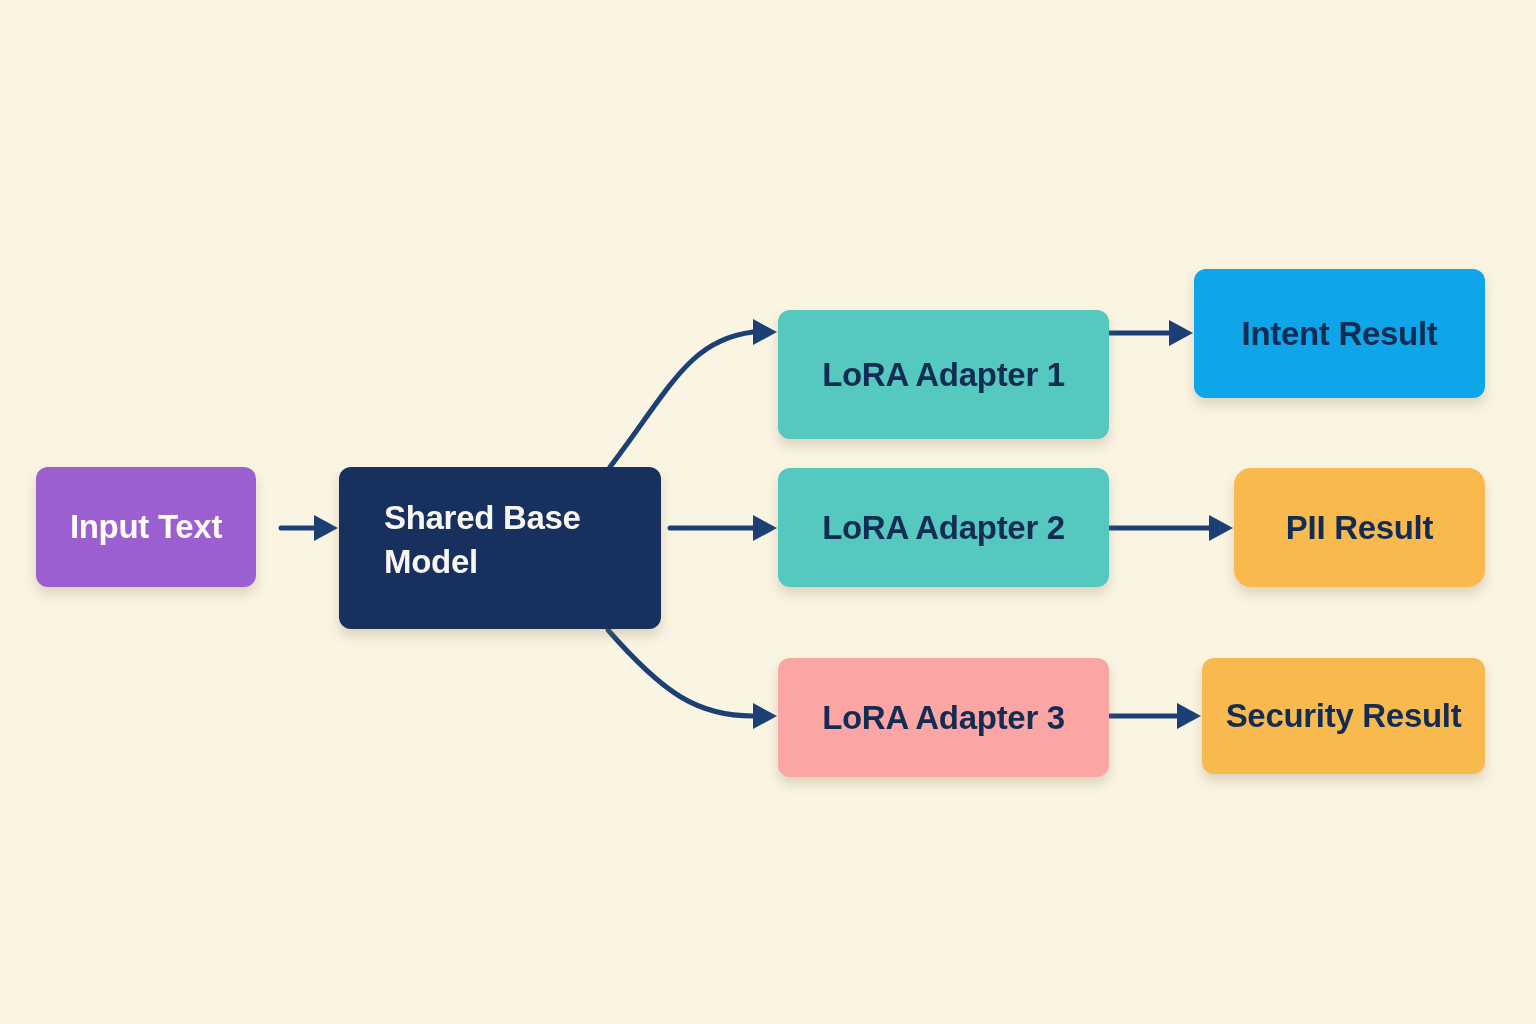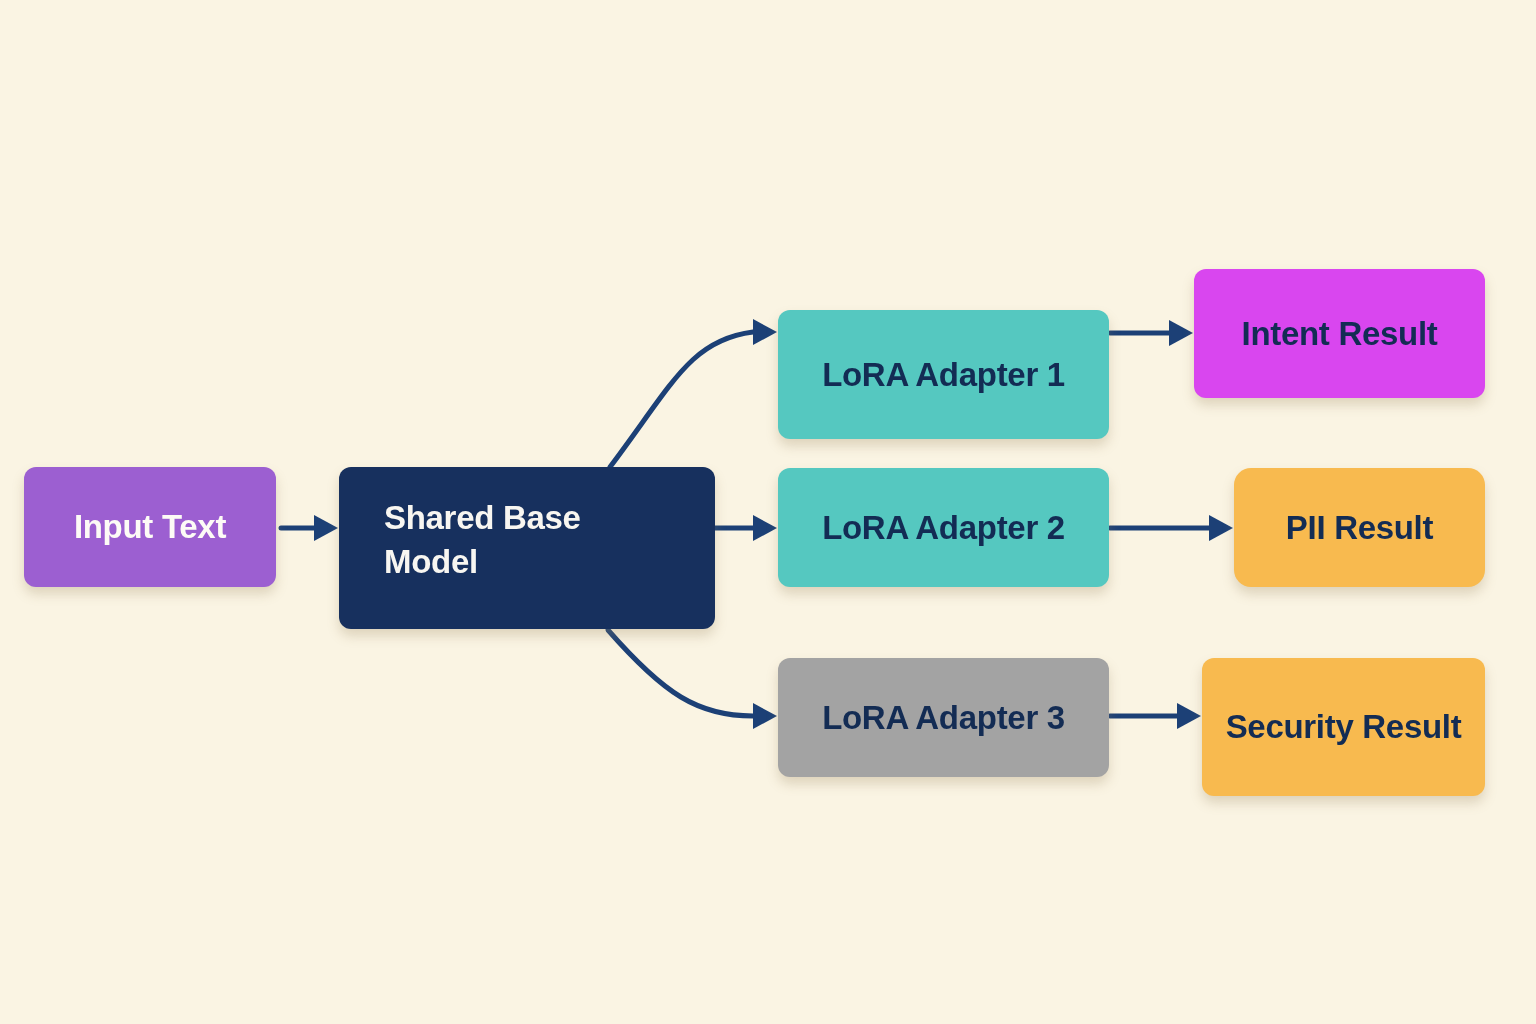--- a/index.html
+++ b/index.html
@@ -39,29 +39,29 @@
     display: flex;
     align-items: center;
     justify-content: center;
     border-radius: 12px;
     font-weight: 700;
     font-size: 33px;
     letter-spacing: -0.3px;
     box-shadow: 0 7px 12px rgba(150, 130, 90, 0.28);
     line-height: 1.32;
   }
-  .node-input   { left: 24px;   top: 467px; width: 252px; height: 120px; }
-  .node-base    { left: 339px;  top: 467px; width: 376px; height: 162px;
+  .node-input   { left: 36px;   top: 467px; width: 220px; height: 120px; }
+  .node-base    { left: 339px;  top: 467px; width: 322px; height: 162px;
                   justify-content: flex-start; padding: 0 66px 16px 45px; }
   .node-adapter1{ left: 778px;  top: 269px; width: 331px; height: 129px; }
   .node-result1 { left: 1194px; top: 269px; width: 291px; height: 129px; }
   .node-adapter2{ left: 778px;  top: 468px; width: 331px; height: 119px; }
   .node-result2 { left: 1234px; top: 468px; width: 251px; height: 119px; }
   .node-adapter3{ left: 778px;  top: 658px; width: 331px; height: 119px; }
-  .node-result3 { left: 1202px; top: 658px; width: 283px; height: 138px; }
+  .node-result3 { left: 1202px; top: 658px; width: 283px; height: 116px; }
 </style>
 </head>
 <body>
 
 <div class="canvas">
 
   <svg class="edges" viewBox="0 0 1536 1024">
 
     <path class="edge-line" d="M281 528 H315"></path>
     <polygon class="edge-head" points="314,515 338,528 314,541"></polygon>
@@ -90,33 +90,33 @@
   </div>
 
   <div class="node node-base" style="background: rgb(23, 48, 94); color: rgb(248, 246, 241);">
     <span>Shared Base Model</span>
   </div>
 
   <div class="node node-adapter1" style="background: rgb(85, 200, 192); color: rgb(19, 44, 84); margin-top: 41px;">
     <span>LoRA Adapter 1</span>
   </div>
 
-  <div class="node node-result1" style="background: #d946ef; color: rgb(19, 44, 84);">
+  <div class="node node-result1" style="background: #0ea5e9; color: rgb(19, 44, 84);">
     <span>Intent Result</span>
   </div>
 
   <div class="node node-adapter2" style="background: rgb(85, 200, 192); color: rgb(19, 44, 84);">
     <span>LoRA Adapter 2</span>
   </div>
 
   <div class="node node-result2" style="background: rgb(248, 186, 79); color: rgb(19, 44, 84); border-radius: 17px;">
     <span>PII Result</span>
   </div>
 
-  <div class="node node-adapter3" style="background: #a3a3a3; color: rgb(19, 44, 84);">
+  <div class="node node-adapter3" style="background: #fca5a5; color: rgb(19, 44, 84);">
     <span>LoRA Adapter 3</span>
   </div>
 
   <div class="node node-result3" style="background: rgb(248, 186, 79); color: rgb(19, 44, 84);">
     <span>Security Result</span>
   </div>
 
 </div>
 
 </body></html>

